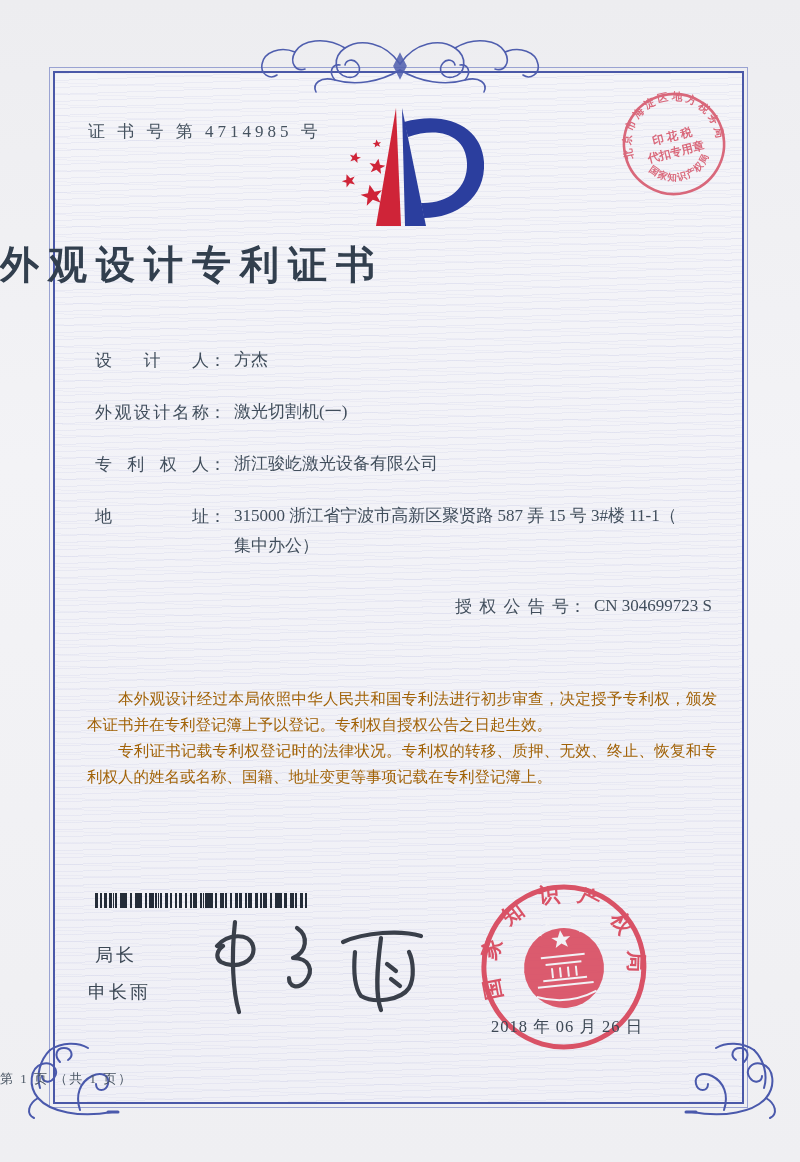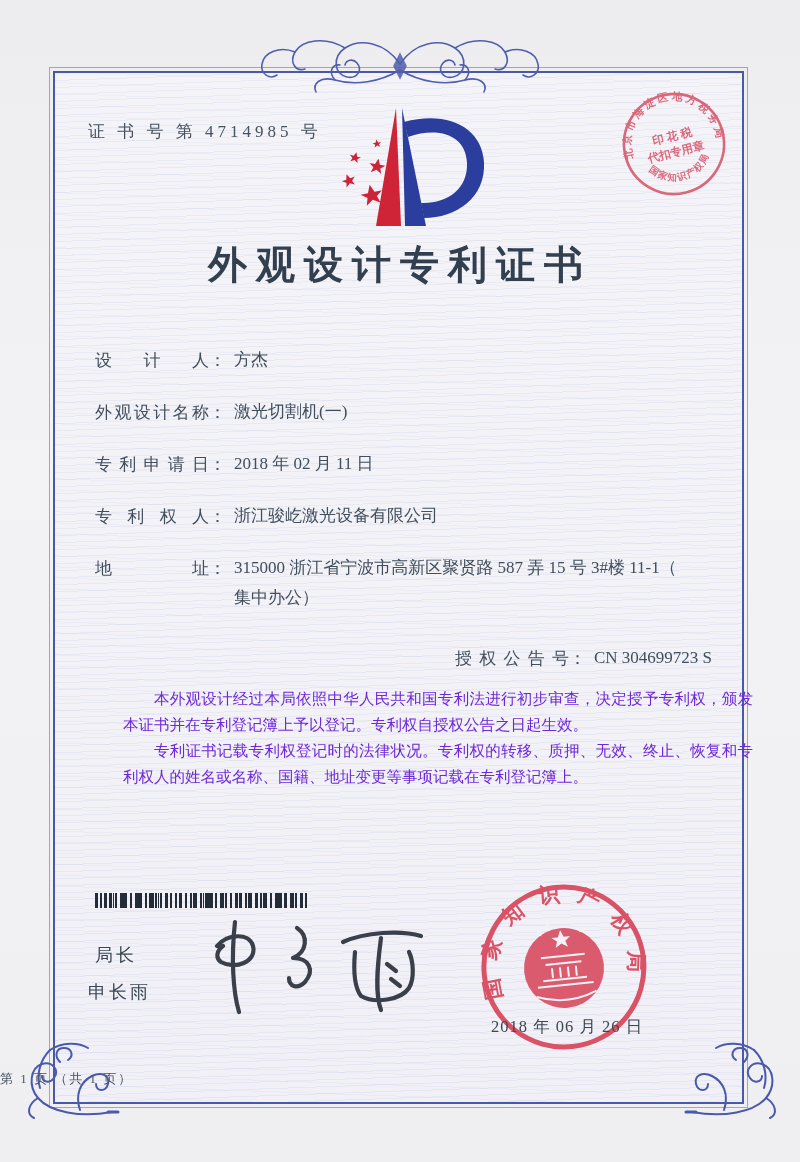--- a/index.html
+++ b/index.html
@@ -36,21 +36,21 @@
     position:absolute;left:88px;top:120px;
     font-size:17px;letter-spacing:4px;color:#45525f;
   }
   .logo{position:absolute;left:330px;top:106px;}
   .tax-stamp{
     position:absolute;left:618px;top:88px;width:112px;height:112px;
     transform:rotate(-14deg);opacity:.88;
   }
   .title{
     position:absolute;left:0;right:0;top:238px;
-    text-align:center;font-size:39px;font-weight:700;
+    text-align:left;font-size:39px;font-weight:700;
     letter-spacing:9px;color:#323f4e;
   }
   
   .fields{position:absolute;left:95px;top:344px;width:616px;font-size:17px;}
   .frow{line-height:33px;margin-bottom:19px;white-space:nowrap;}
   .flabel{
     display:inline-block;width:114px;
     text-align:justify;text-align-last:justify;
     vertical-align:top;
   }
@@ -58,21 +58,21 @@
   .fvalue{
     display:inline-block;margin-left:8px;vertical-align:top;
     white-space:pre-line;max-width:552px;line-height:30px;
     padding-top:1px;
   }
   .frow.dual{position:relative;}
   .dual-right{position:absolute;left:360px;top:10px;}
   
   .paras{
     position:absolute;left:87px;top:686px;width:630px;
-    font-size:15.5px;line-height:26px;text-align:justify;color:#6d28d9;margin-left:36px;
+    font-size:15.5px;line-height:26px;text-align:justify;color:#a16207;
   }
   .paras p{margin:0;text-indent:2em;}
   
   .barcode{
     position:absolute;left:95px;top:893px;width:212px;height:15px;
     background:
       repeating-linear-gradient(90deg,#242c38 0 2px,rgba(0,0,0,0) 2px 5px),
       repeating-linear-gradient(90deg,#242c38 0 1px,rgba(0,0,0,0) 1px 9px),
       repeating-linear-gradient(90deg,#242c38 0 3px,rgba(0,0,0,0) 3px 14px);
   }
@@ -192,23 +192,20 @@
   </div>
 
   <div class="title">外观设计专利证书</div>
 
   <div class="fields">
     <div class="frow">
       <span class="flabel">设计人</span><span class="fcolon">：</span><span class="fvalue">方杰</span>
     </div>
     <div class="frow">
       <span class="flabel">外观设计名称</span><span class="fcolon">：</span><span class="fvalue">激光切割机(一)</span>
-    </div>
-    <div class="frow">
-      <span class="flabel">专利申请日</span><span class="fcolon">：</span><span class="fvalue">2018 年 02 月 11 日</span>
     </div>
     <div class="frow">
       <span class="flabel">专利权人</span><span class="fcolon">：</span><span class="fvalue">浙江骏屹激光设备有限公司</span>
     </div>
     <div class="frow">
       <span class="flabel">地址</span><span class="fcolon">：</span><span class="fvalue">315000 浙江省宁波市高新区聚贤路 587 弄 15 号 3#楼 11-1（
 集中办公）</span>
     </div>
     <div class="frow dual">
       <span class="dual-right">

